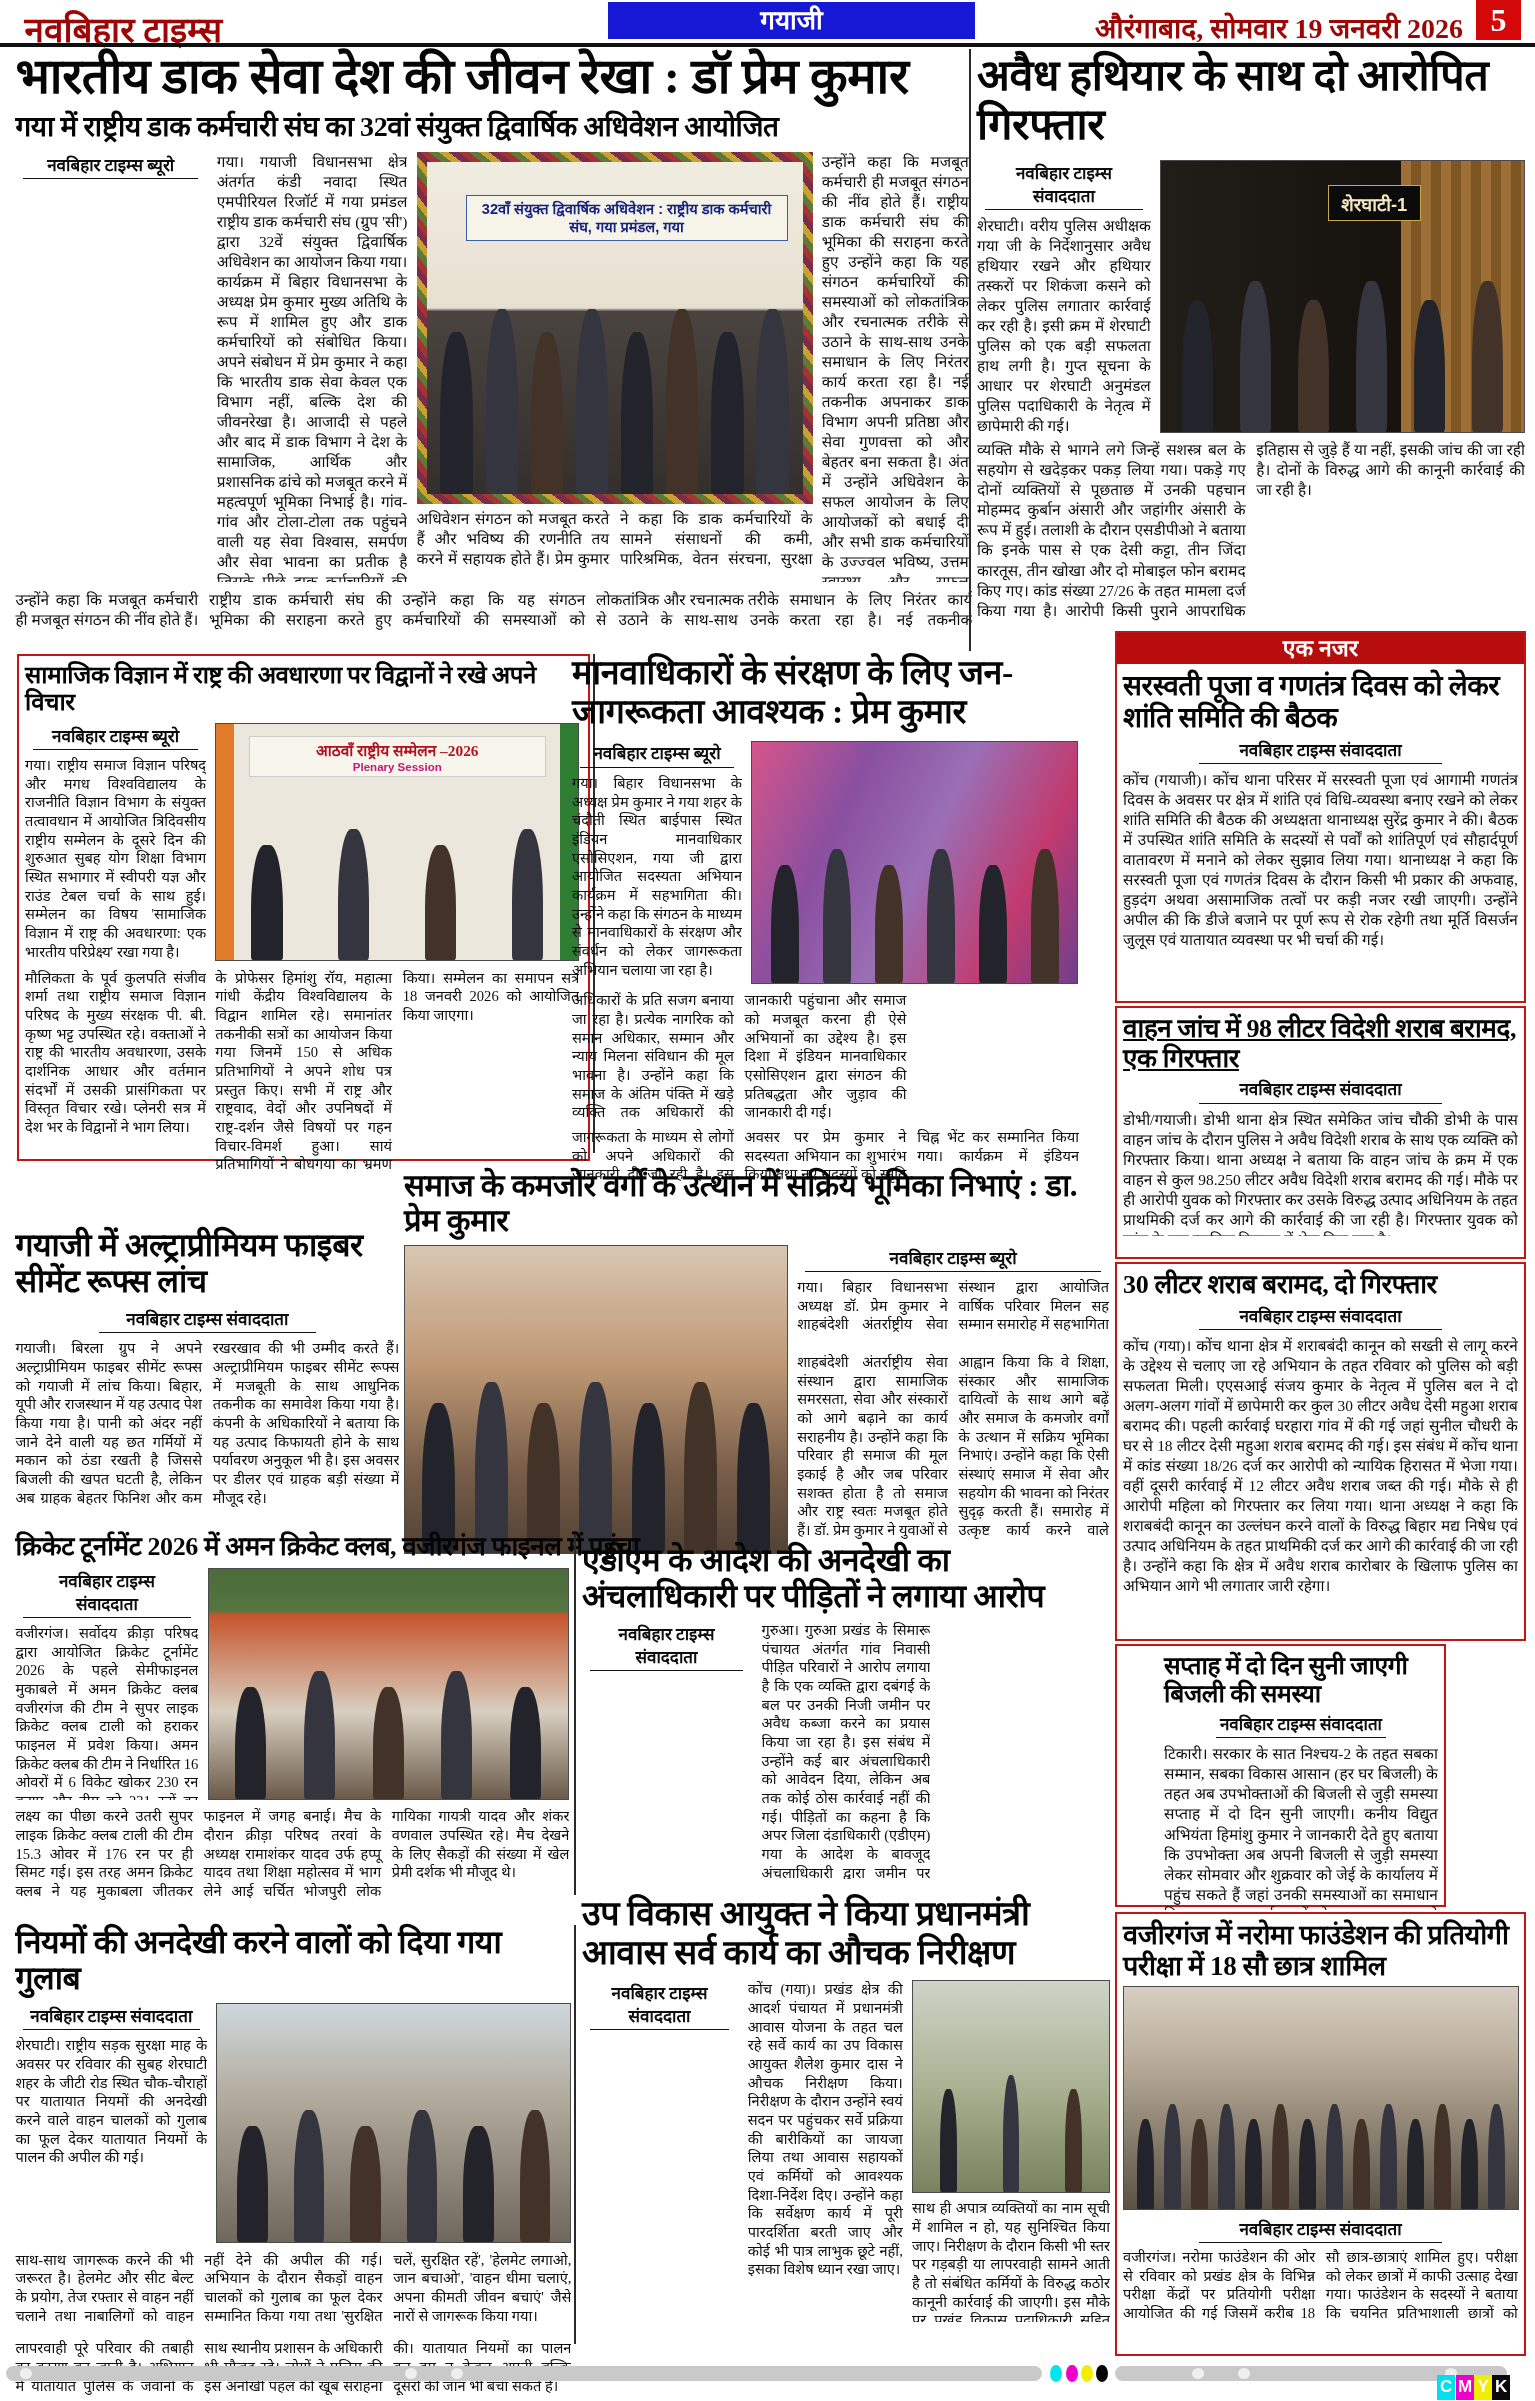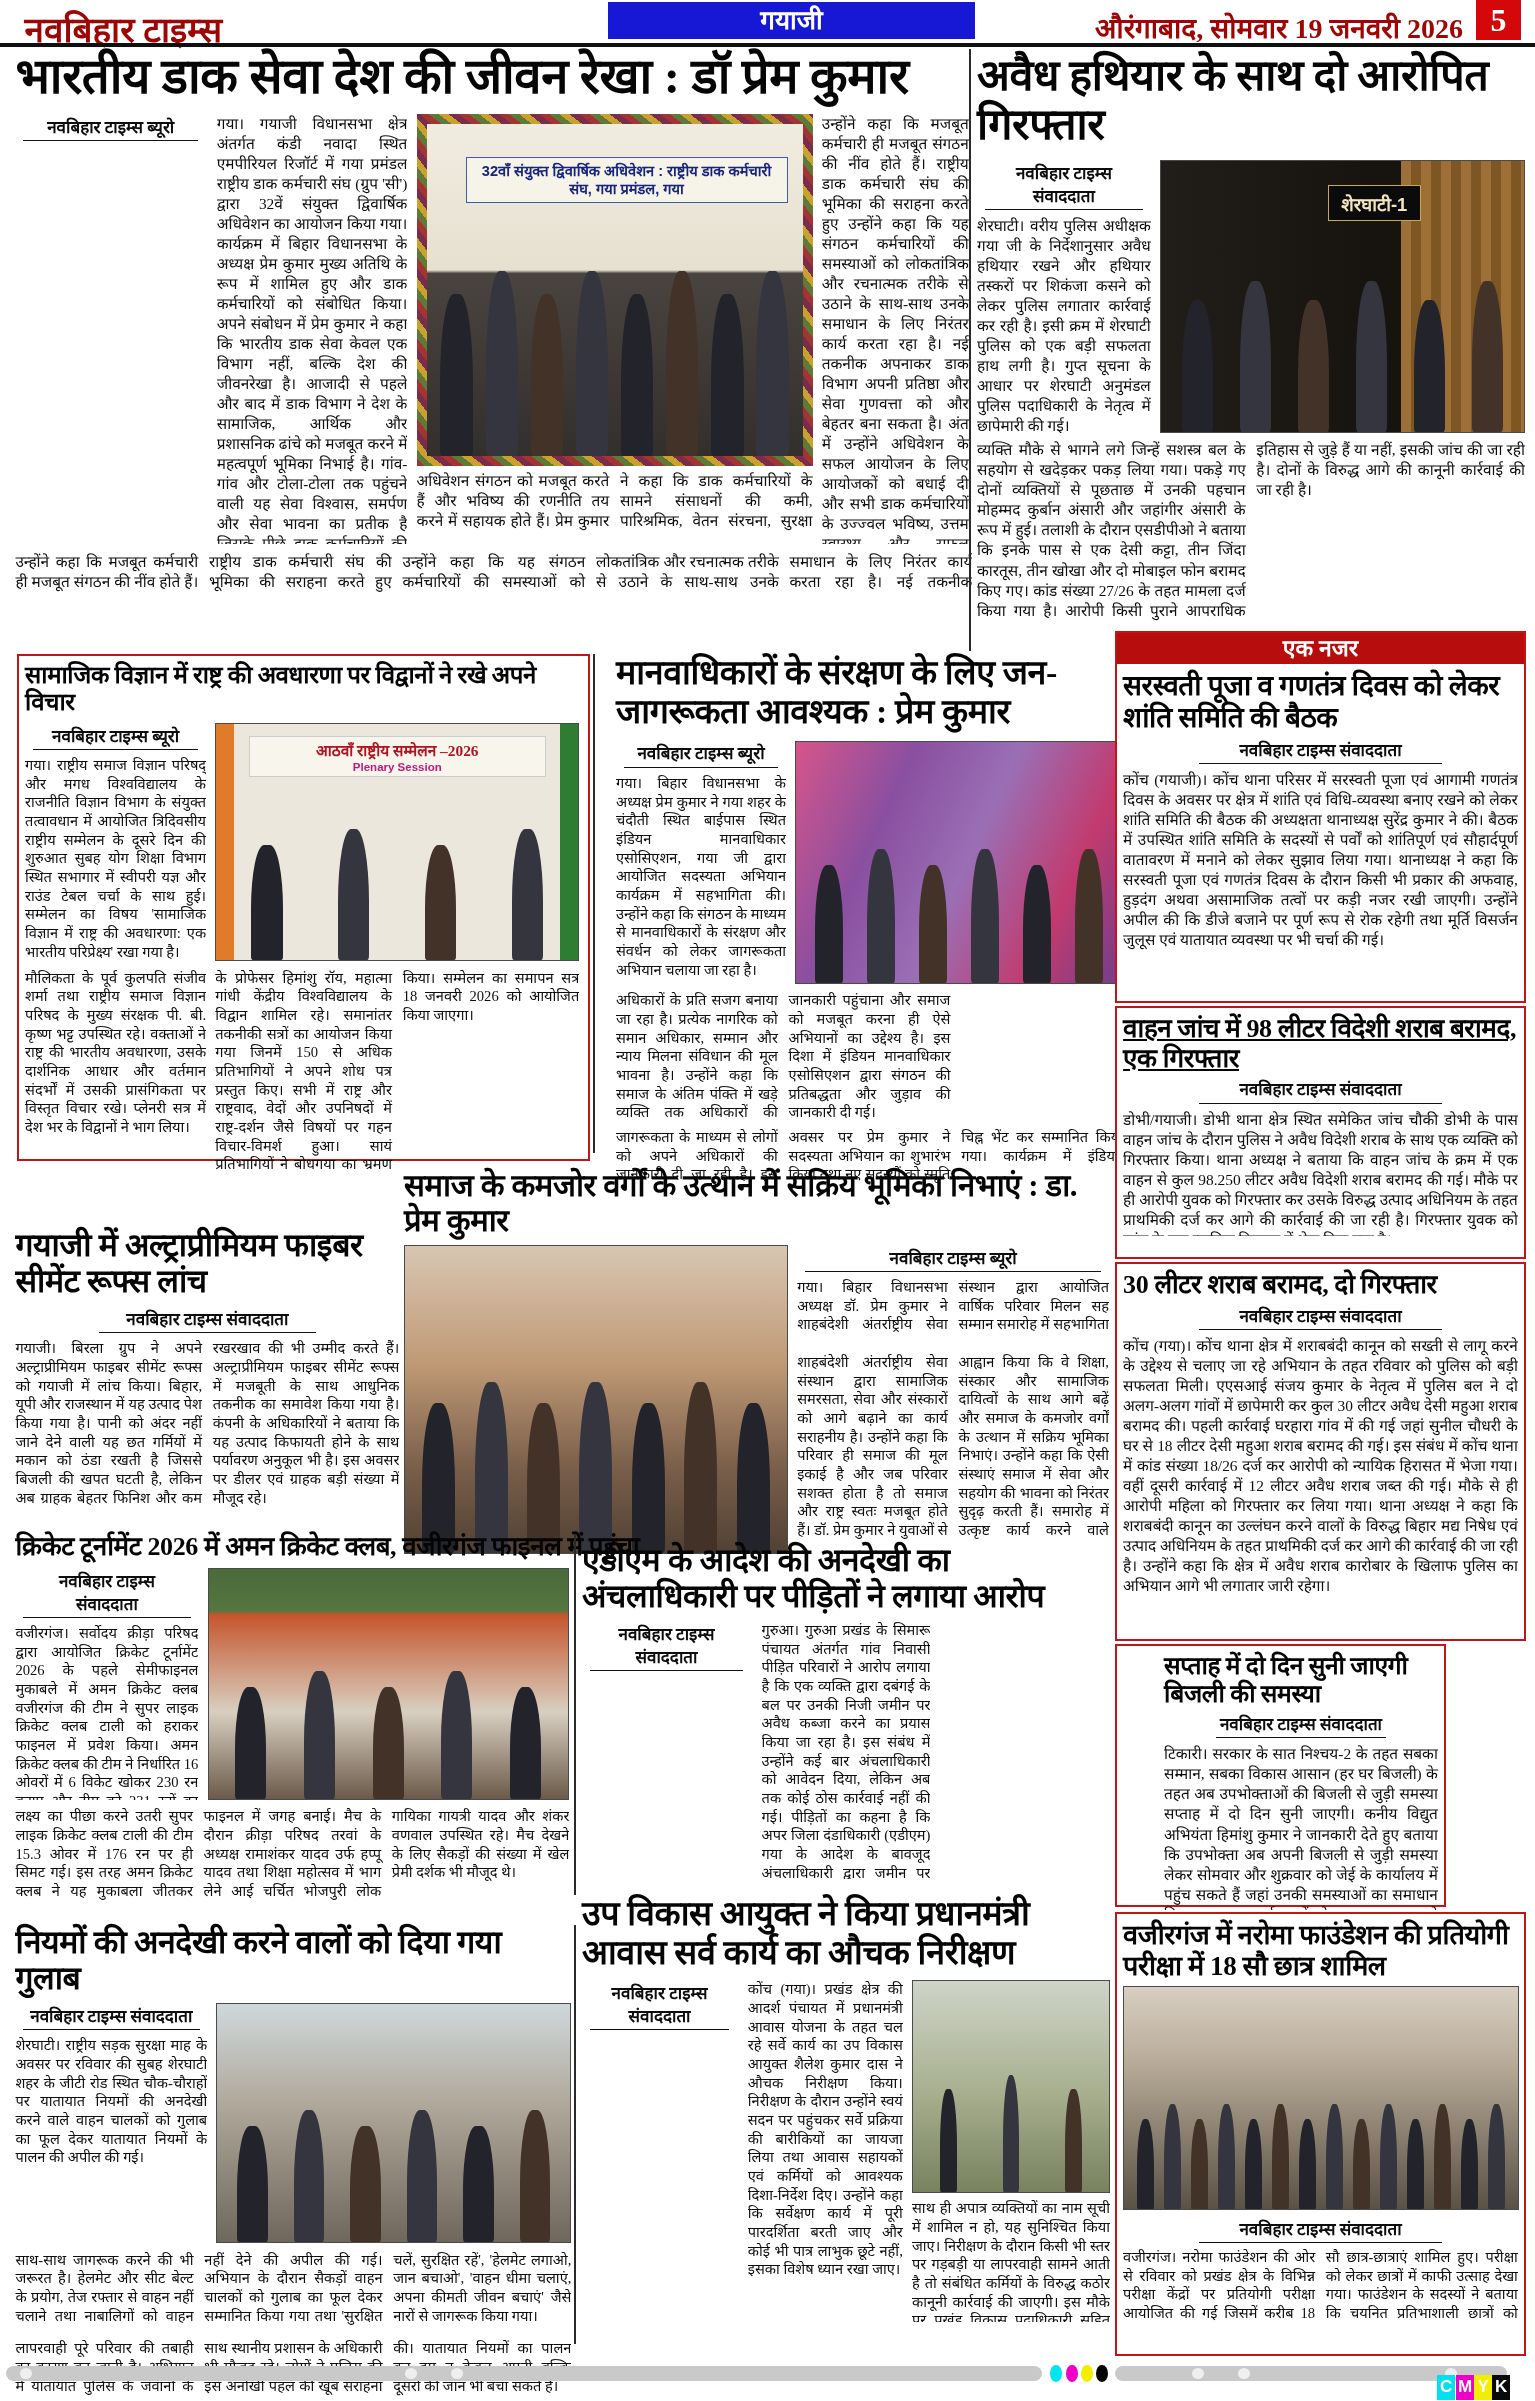--- a/index.html
+++ b/index.html
@@ -75,20 +75,21 @@
 <div id="page">
 
   <div class="mast">नवबिहार टाइम्स</div>
   <div class="edition">गयाजी</div>
   <div class="dateline">औरंगाबाद, सोमवार 19 जनवरी 2026</div>
   <div class="pagenum">5</div>
   <div class="toprule"></div>
 
   <div class="sec" style="left:15.4px;top:49px;width:957px;">
     <div class="hl" style="font-size:49px;">भारतीय डाक सेवा देश की जीवन रेखा : डॉ प्रेम कुमार</div>
+    <div class="hl" style="font-size:28px;margin-top:6.1px;">गया में राष्ट्रीय डाक कर्मचारी संघ का 32वां संयुक्त द्विवार्षिक अधिवेशन आयोजित</div>
     <div class="flexrow" style="margin-top:9.2px;height:430px;">
       <div style="width:392px;height:430px;overflow:hidden;">
         <div class="cols2" style="height:430px;">
           <div class="by">नवबिहार टाइम्स ब्यूरो</div>
           <div class="bt">गया। गयाजी विधानसभा क्षेत्र अंतर्गत कंडी नवादा स्थित एमपीरियल रिजॉर्ट में गया प्रमंडल राष्ट्रीय डाक कर्मचारी संघ (ग्रुप 'सी') द्वारा 32वें संयुक्त द्विवार्षिक अधिवेशन का आयोजन किया गया। कार्यक्रम में बिहार विधानसभा के अध्यक्ष प्रेम कुमार मुख्य अतिथि के रूप में शामिल हुए और डाक कर्मचारियों को संबोधित किया। अपने संबोधन में प्रेम कुमार ने कहा कि भारतीय डाक सेवा केवल एक विभाग नहीं, बल्कि देश की जीवनरेखा है। आजादी से पहले और बाद में डाक विभाग ने देश के सामाजिक, आर्थिक और प्रशासनिक ढांचे को मजबूत करने में महत्वपूर्ण भूमिका निभाई है। गांव-गांव और टोला-टोला तक पहुंचने वाली यह सेवा विश्वास, समर्पण और सेवा भावना का प्रतीक है जिसके पीछे डाक कर्मचारियों की वर्षों की मेहनत और निष्ठा है। उन्होंने कहा कि डिजिटल युग में संचार के बदलते स्वरूप के साथ डाक विभाग ने बैंकिंग, बीमा, पार्सल और डिजिटल सेवाओं के माध्यम से स्वयं को समयानुकूल ढालते हुए नई पहचान बनाई है जो कर्मचारियों की ईमानदारी और समर्पण का परिणाम है।</div>
         </div>
       </div>
       <div style="width:396px;">
         <div class="photo ph-postal" style="width:396px;height:352px;">
           <div class="pbanner">32वाँ संयुक्त द्विवार्षिक अधिवेशन : राष्ट्रीय डाक कर्मचारी संघ, गया प्रमंडल, गया</div>
@@ -157,21 +158,21 @@
       </div>
     </div>
     <div class="flexrow" style="margin-top:7.7px;height:216px;">
       <div class="bt19" style="width:181px;height:216px;">मौलिकता के पूर्व कुलपति संजीव शर्मा तथा राष्ट्रीय समाज विज्ञान परिषद के मुख्य संरक्षक पी. बी. कृष्ण भट्ट उपस्थित रहे। वक्ताओं ने राष्ट्र की भारतीय अवधारणा, उसके दार्शनिक आधार और वर्तमान संदर्भों में उसकी प्रासंगिकता पर विस्तृत विचार रखे। प्लेनरी सत्र में देश भर के विद्वानों ने भाग लिया।</div>
       <div class="bt19 cols2" style="width:364px;height:216px;">के प्रोफेसर हिमांशु रॉय, महात्मा गांधी केंद्रीय विश्वविद्यालय के विद्वान शामिल रहे। समानांतर तकनीकी सत्रों का आयोजन किया गया जिनमें 150 से अधिक प्रतिभागियों ने अपने शोध पत्र प्रस्तुत किए। सभी में राष्ट्र और राष्ट्रवाद, वेदों और उपनिषदों में राष्ट्र-दर्शन जैसे विषयों पर गहन विचार-विमर्श हुआ। सायं प्रतिभागियों ने बोधगया का भ्रमण किया। सम्मेलन का समापन सत्र 18 जनवरी 2026 को आयोजित किया जाएगा।</div>
     </div>
   </div>
 
   <div class="vr" style="left:593px;top:654px;height:499px;"></div>
 
-  <div class="sec" style="left:616px;top:654px;width:507px;">
+  <div class="sec" style="left:572px;top:654px;width:507px;">
     <div class="hl" style="font-size:34px;">मानवाधिकारों के संरक्षण के लिए जन-जागरूकता आवश्यक : प्रेम कुमार</div>
     <div class="flexrow" style="margin-top:9.2px;height:243px;">
       <div style="width:170px;height:243px;overflow:hidden;">
         <div class="by">नवबिहार टाइम्स ब्यूरो</div>
         <div class="bt19">गया। बिहार विधानसभा के अध्यक्ष प्रेम कुमार ने गया शहर के चंदौती स्थित बाईपास स्थित इंडियन मानवाधिकार एसोसिएशन, गया जी द्वारा आयोजित सदस्यता अभियान कार्यक्रम में सहभागिता की। उन्होंने कहा कि संगठन के माध्यम से मानवाधिकारों के संरक्षण और संवर्धन को लेकर जागरूकता अभियान चलाया जा रहा है।</div>
       </div>
       <div class="photo ph-purple" style="width:327px;height:243px;">
         <div class="ppl">
             <i></i>
             <i></i>

